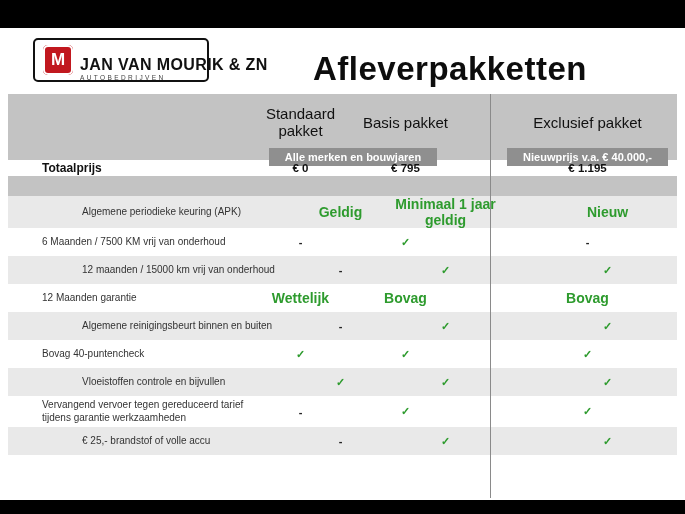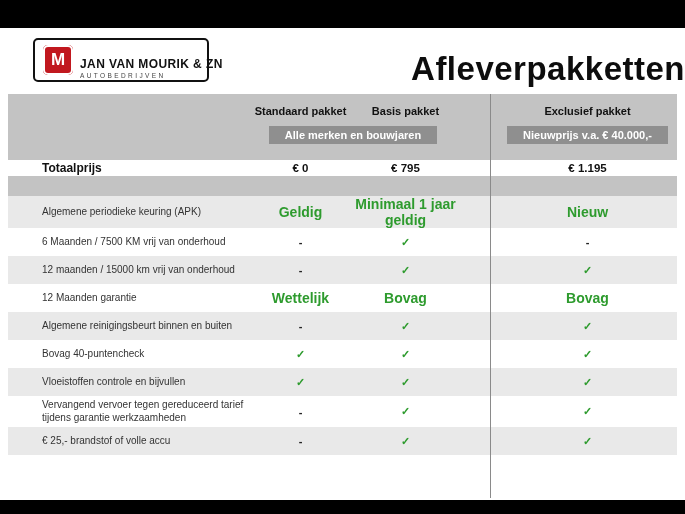--- a/index.html
+++ b/index.html
@@ -32,65 +32,65 @@
   }
   .logo-mark {
     width: 30px; height: 30px; flex: 0 0 30px;
     background: #c1181f;
     border-radius: 5px;
     color: #fff; font-weight: bold; font-size: 17px;
     display: flex; align-items: center; justify-content: center;
     box-shadow: inset 0 0 0 2px #fff, inset 0 0 0 4px #c1181f;
   }
   .logo-text { display: flex; flex-direction: column; line-height: 1.15; }
-  .logo-line1 { font-size: 12px; font-weight: bold; letter-spacing: 0.4px; color: #111; white-space: nowrap; margin-top: 17px; }
+  .logo-line1 { font-size: 16px; font-weight: bold; letter-spacing: 0.4px; color: #111; white-space: nowrap; margin-top: 17px; }
   .logo-line2 { font-size: 6.5px; letter-spacing: 2.4px; color: #444; white-space: nowrap; }
 
   .page-title {
     position: absolute; top: 22px; left: 215px; right: 0;
-    text-align: right;
+    text-align: center;
     font-size: 33px; font-weight: bold; color: #0d0d0d;
     letter-spacing: 0.5px;
   }
 
   
   .table-area { position: absolute; top: 94px; left: 8px; right: 8px; }
 
   .grid {
     display: grid;
     grid-template-columns: 240px 105px 105px 1fr;
     align-items: center;
   }
   .cell { text-align: center; }
   .cell.excl { padding-left: 40px; }
   .cell.lbl { text-align: left; padding-left: 34px; }
 
   .band { background: #c3c3c3; height: 66px; padding-top: 11px; }
   .band .grid { row-gap: 9px; }
-  .col-head { font-size: 11px; font-weight: bold; color: #111; }
+  .col-head { font-size: 15px; font-weight: normal; color: #111; }
   .badge-wrap { display: flex; justify-content: center; }
   .badge-wrap.span23 { grid-column: 2 / 4; align-items: center; }
   .badge-wrap.excl { grid-column: 4; padding-left: 40px; }
   .badge {
     display: inline-block;
     background: #8f8f8f;
     color: #ffffff;
     font-size: 11px; font-weight: bold;
     padding: 3px 16px;
     white-space: nowrap;
   }
 
   .price-row { height: 16px; background: #ffffff; }
   .price-label { font-size: 12px; font-weight: bold; color: #111; }
   .price-val { font-size: 11.5px; font-weight: bold; color: #111; }
 
   .spacer-band { height: 20px; background: #c3c3c3; }
 
   .row { min-height: 28px; background: #ffffff; }
-  .row.alt { background: #e9e9e9; }
+  .row.alt { background: #e9e9e9; padding-left: 40px; }
   .row-label { font-size: 10px; color: #333; line-height: 1.25; padding-top: 3px; padding-bottom: 3px; }
   .greentext { font-size: 14px; font-weight: bold; color: #2e9b2e; }
   .check { font-size: 11px; font-weight: bold; color: #2e9b2e; }
   .dash { font-size: 11px; font-weight: bold; color: #222; }
 
   .col-divider {
     position: absolute;
     left: 490px; top: 94px;
     width: 1px; height: 404px;
     background: #8a8a8a;

